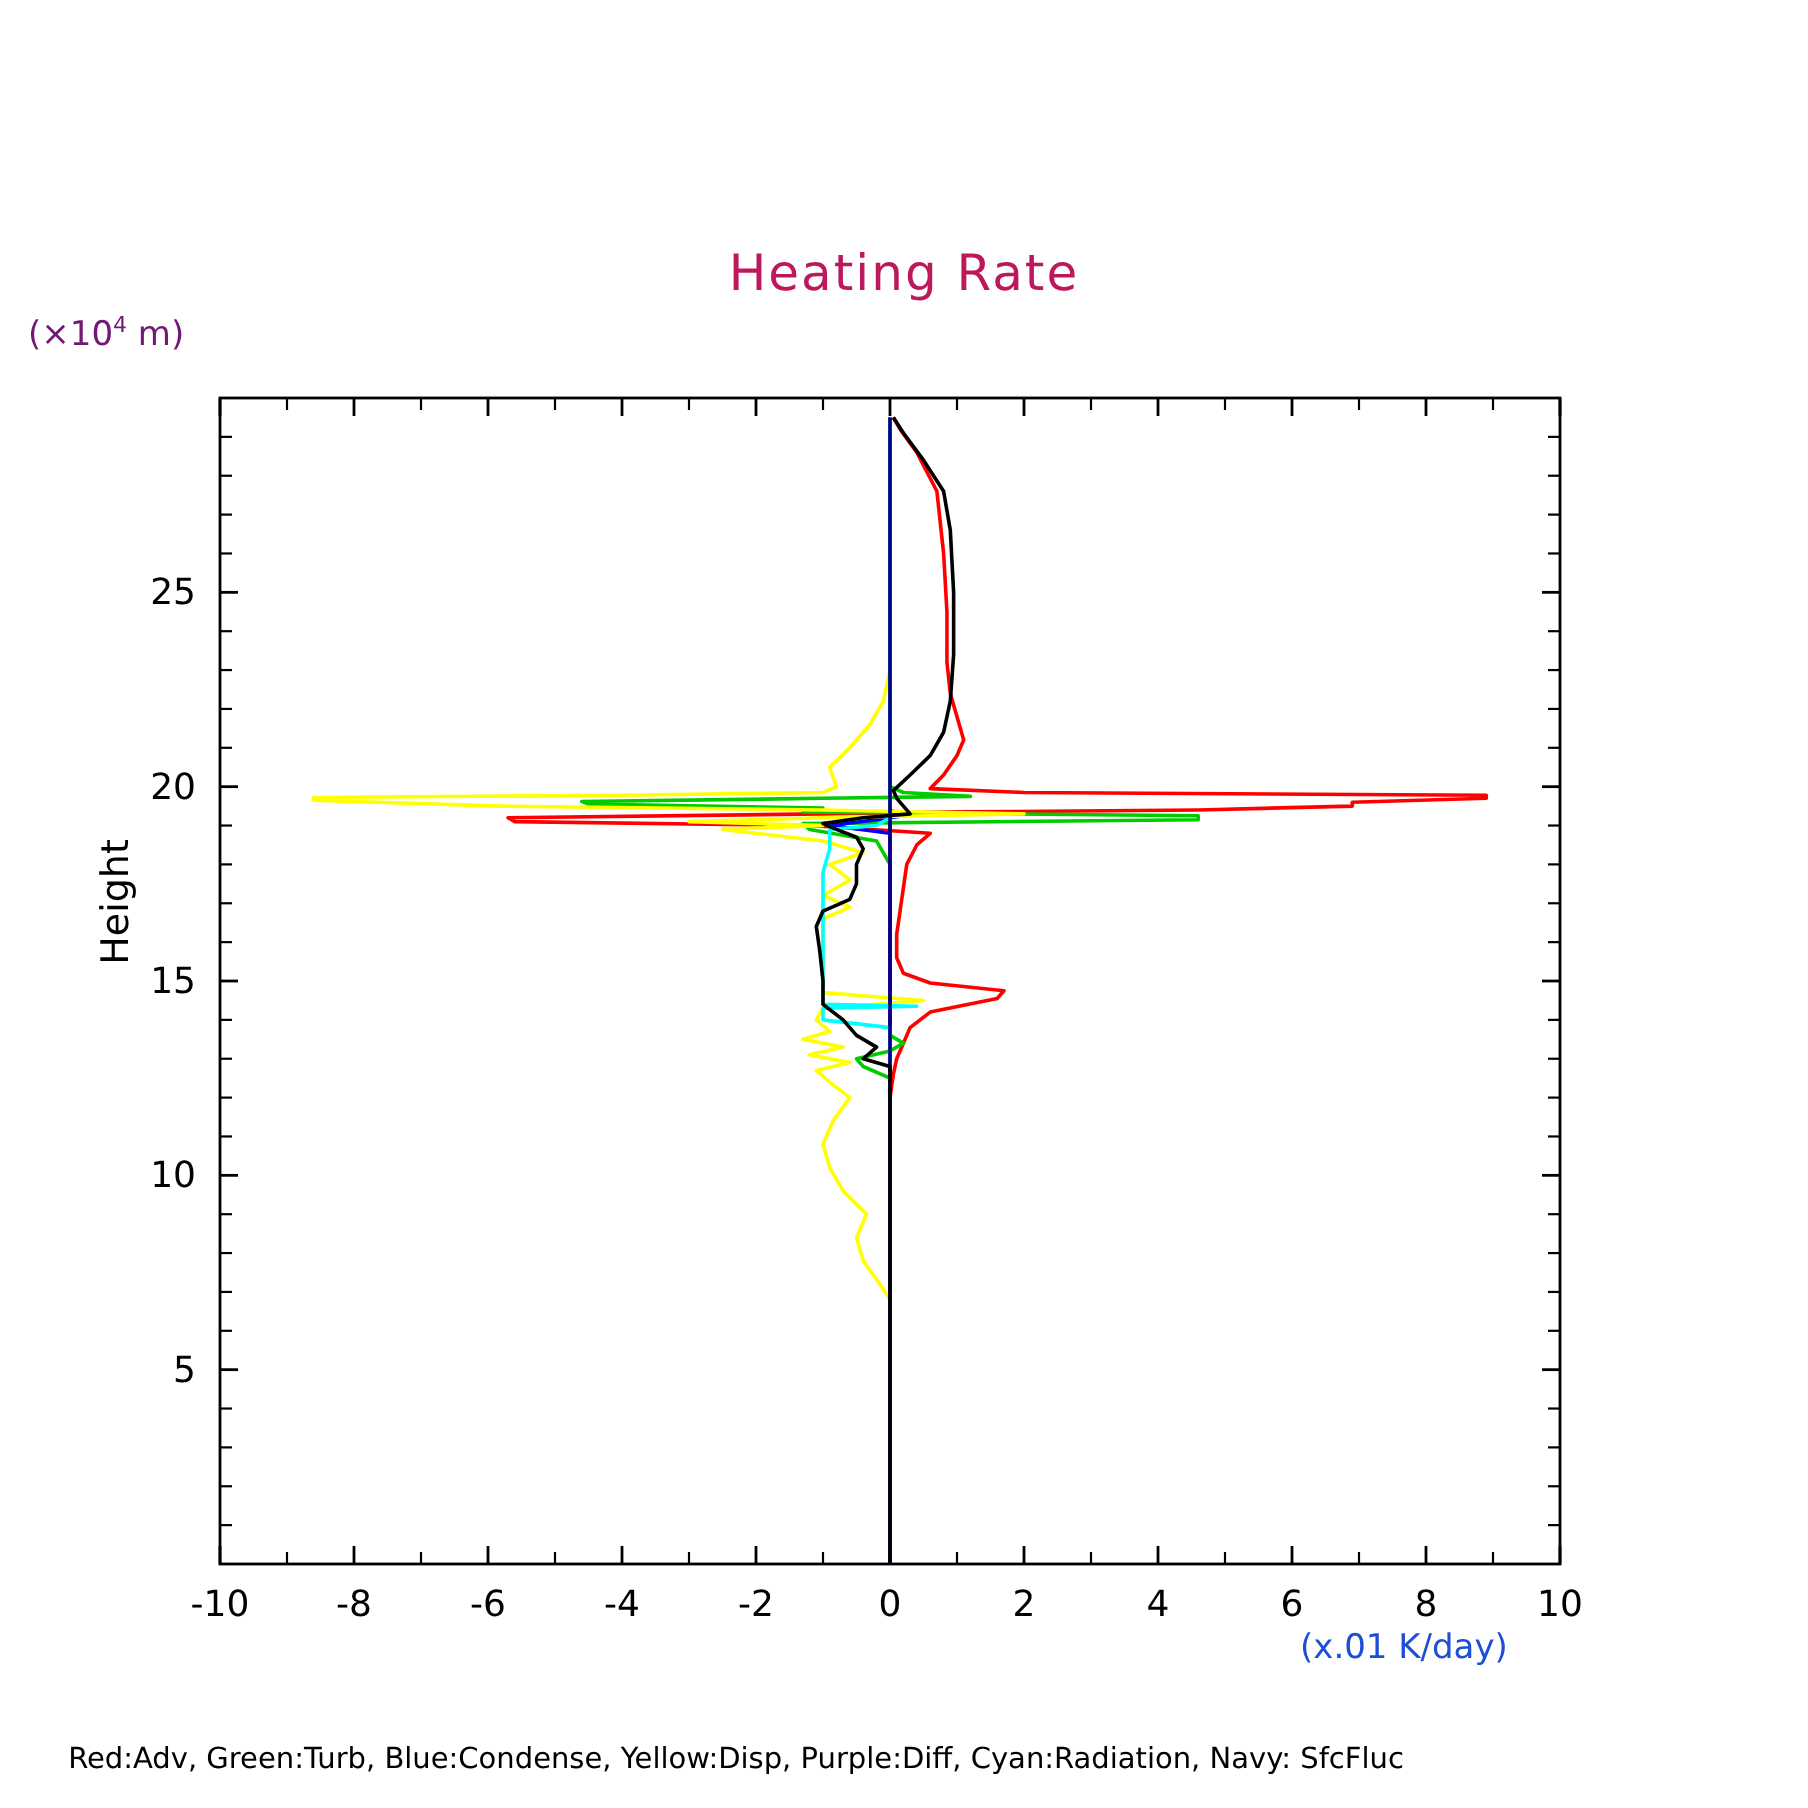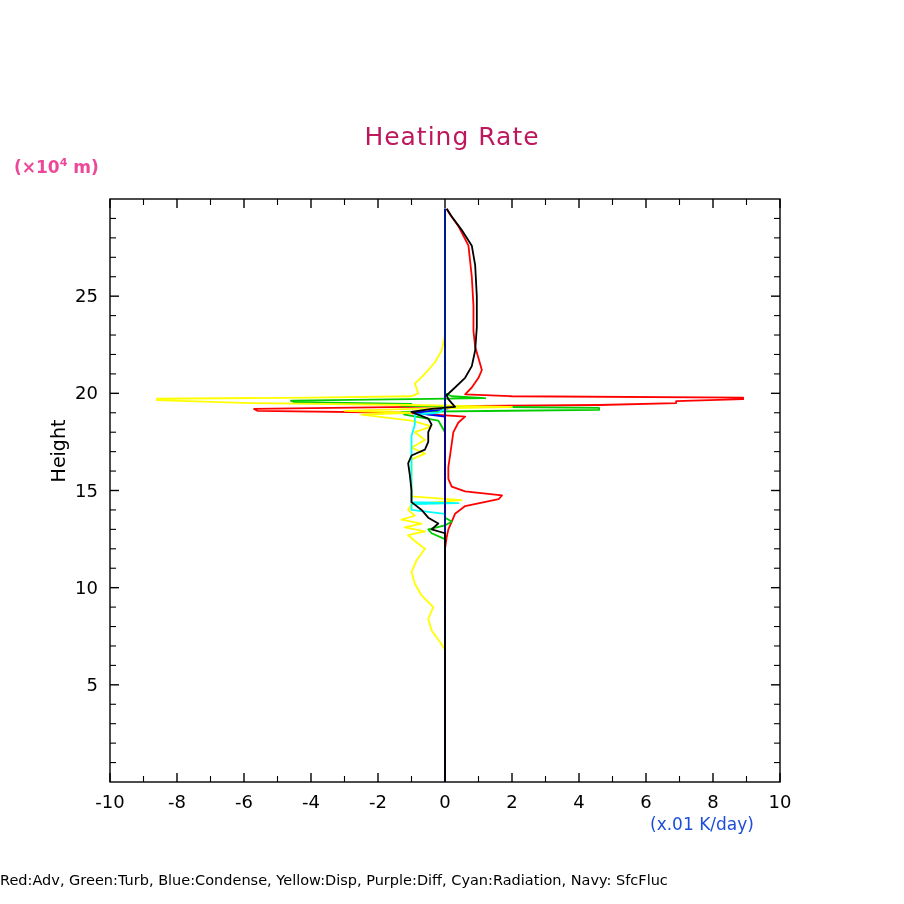--- a/index.html
+++ b/index.html
@@ -23,22 +23,21 @@
     text-align: center;
     font-size: 25px;
     color: #be185d;
     letter-spacing: 1px;
   }
   #unit-label-y {
     position: absolute;
     left: 14px;
     top: 156px;
     font-size: 17px;
-    color: #ec4899;
-    font-weight: bold;
+    color: #701a75;
   }
   #unit-label-y sup {
     font-size: 11px;
     vertical-align: super;
   }
   #ylabel {
     position: absolute;
     left: -2px;
     top: 440px;
     width: 120px;
@@ -53,21 +52,21 @@
     left: 650px;
     top: 814px;
     font-size: 17px;
     color: #1d4ed8;
   }
   #caption {
     position: absolute;
     left: 0;
     top: 872px;
     width: 736px;
-    text-align: left;
+    text-align: center;
     font-size: 14.5px;
     color: #000000;
   }
   #plot-svg {
     position: absolute;
     left: 0;
     top: 0;
   }
   .tick-text {
     font-family: "DejaVu Sans", sans-serif;

